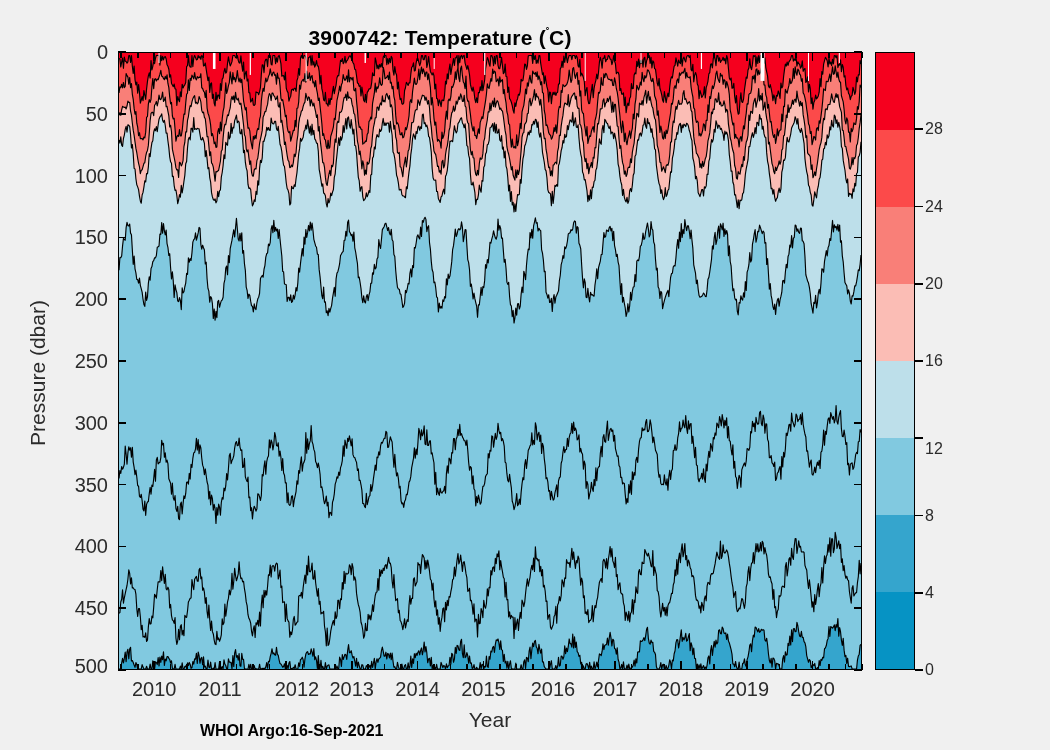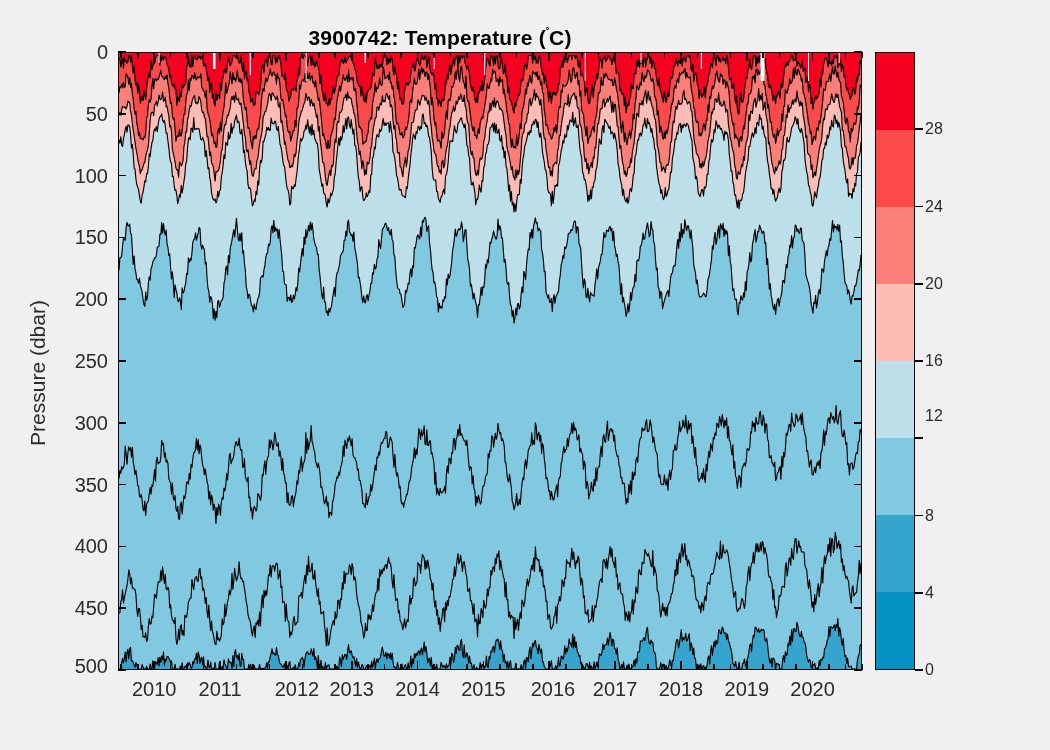--- a/index.html
+++ b/index.html
@@ -293,20 +293,22 @@
       <div class="xlabel-txt" style="left: 299.575px;">2014</div>
       <div class="xlabel-txt" style="left: 365.416px;">2015</div>
       <div class="xlabel-txt" style="left: 435px;">2016</div>
       <div class="xlabel-txt" style="left: 497.097px;">2017</div>
       <div class="xlabel-txt" style="left: 562.938px;">2018</div>
       <div class="xlabel-txt" style="left: 628.779px;">2019</div>
       <div class="xlabel-txt" style="left: 694.619px;">2020</div>
     </div>
 
   <div class="axis-title-y">Pressure (dbar)</div>
+  <div class="axis-title-x">Year</div>
+  <div class="credit">WHOI Argo:16-Sep-2021</div>
 
   <div class="cbar" id="cbar">
       <div class="cbar-band" style="top: 87.5%; height: 12.5%; background: rgb(6, 147, 196);"></div>
       <div class="cbar-band" style="top: 75%; height: 12.5%; background: rgb(53, 165, 205);"></div>
       <div class="cbar-band" style="top: 62.5%; height: 12.5%; background: rgb(129, 201, 224);"></div>
       <div class="cbar-band" style="top: 50%; height: 12.5%; background: rgb(189, 223, 234);"></div>
       <div class="cbar-band" style="top: 37.5%; height: 12.5%; background: rgb(251, 189, 181);"></div>
       <div class="cbar-band" style="top: 25%; height: 12.5%; background: rgb(249, 127, 120);"></div>
       <div class="cbar-band" style="top: 12.5%; height: 12.5%; background: rgb(252, 74, 74);"></div>
       <div class="cbar-band" style="top: 0%; height: 12.5%; background: rgb(245, 0, 30);"></div>
@@ -318,20 +320,20 @@
       <div class="cbar-tick" style="top: 385.45px;"></div>
       <div class="cbar-tick" style="top: 308.2px;"></div>
       <div class="cbar-tick" style="top: 230.95px;"></div>
       <div class="cbar-tick" style="top: 153.7px;"></div>
       <div class="cbar-tick" style="top: 76.45px;"></div>
     </div>
   <div class="cbar-labels" id="cbar-labels">
       <div class="cbar-lab" style="top: 618px;">0</div>
       <div class="cbar-lab" style="top: 540.75px;">4</div>
       <div class="cbar-lab" style="top: 463.5px;">8</div>
-      <div class="cbar-lab" style="top: 364px;">12</div>
+      <div class="cbar-lab" style="top: 397px;">12</div>
       <div class="cbar-lab" style="top: 309px;">16</div>
       <div class="cbar-lab" style="top: 231.75px;">20</div>
       <div class="cbar-lab" style="top: 154.5px;">24</div>
       <div class="cbar-lab" style="top: 77.25px;">28</div>
     </div>
 
 </div>
 
 </body></html>

